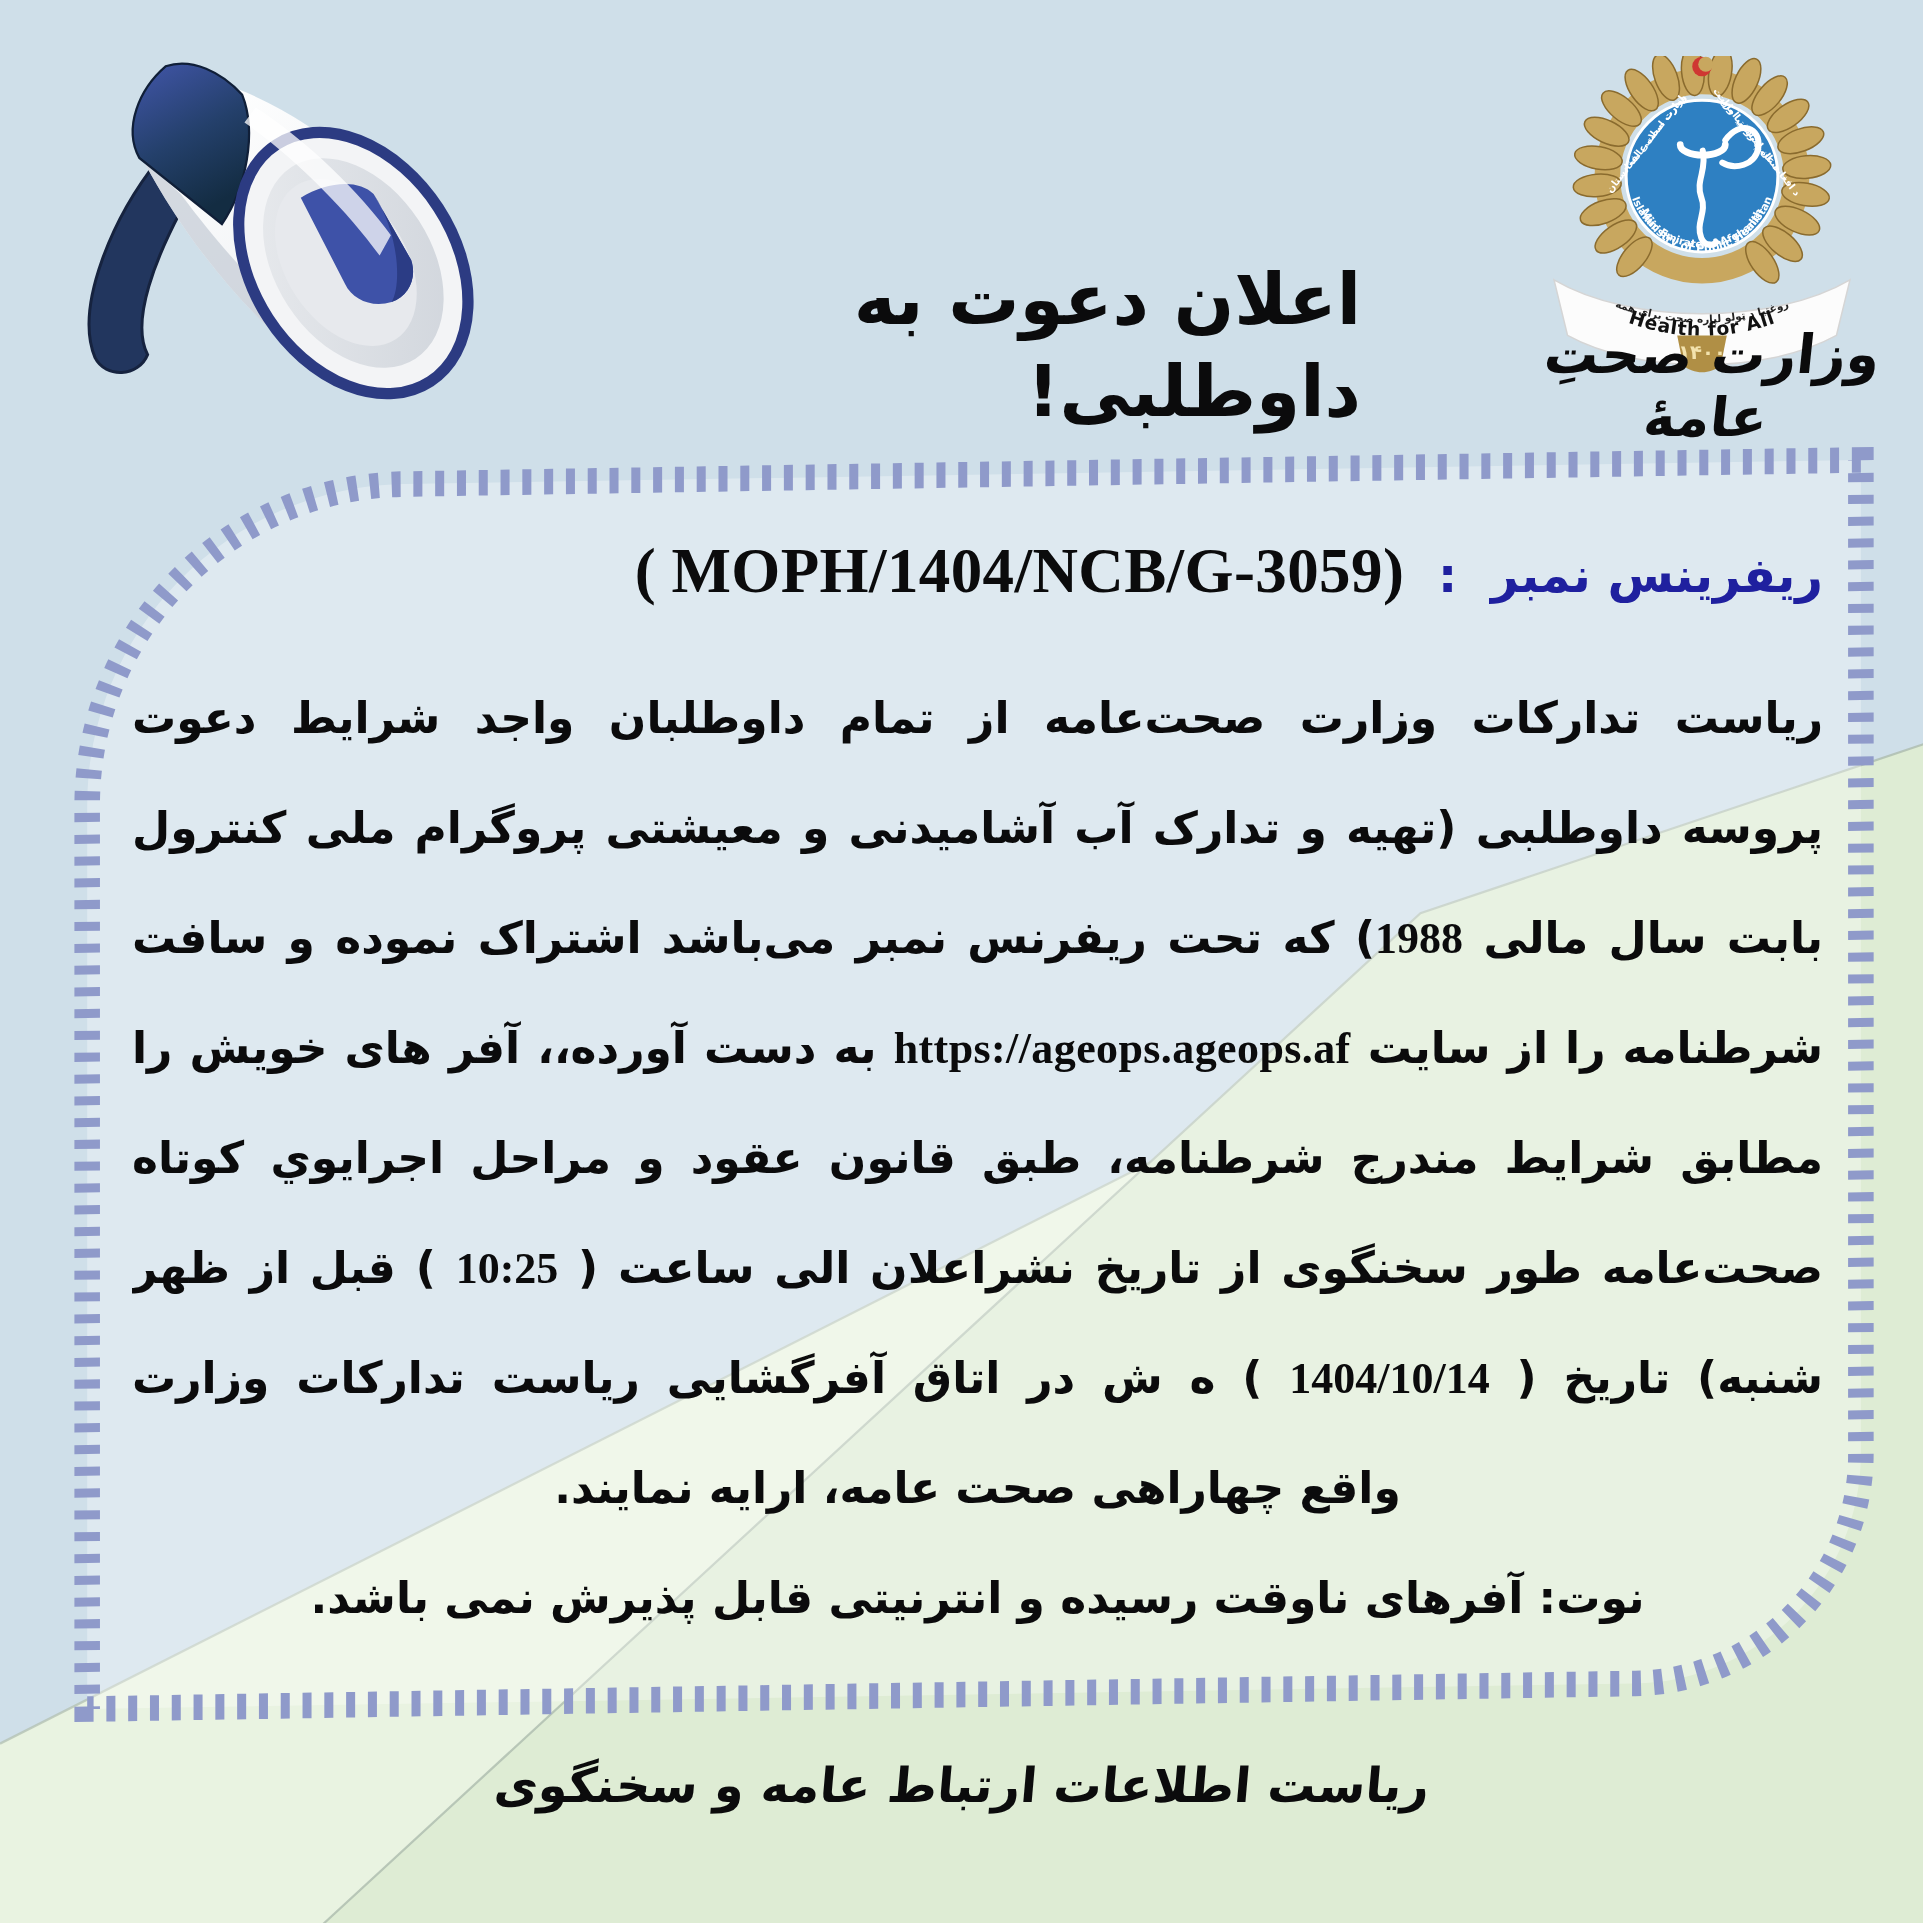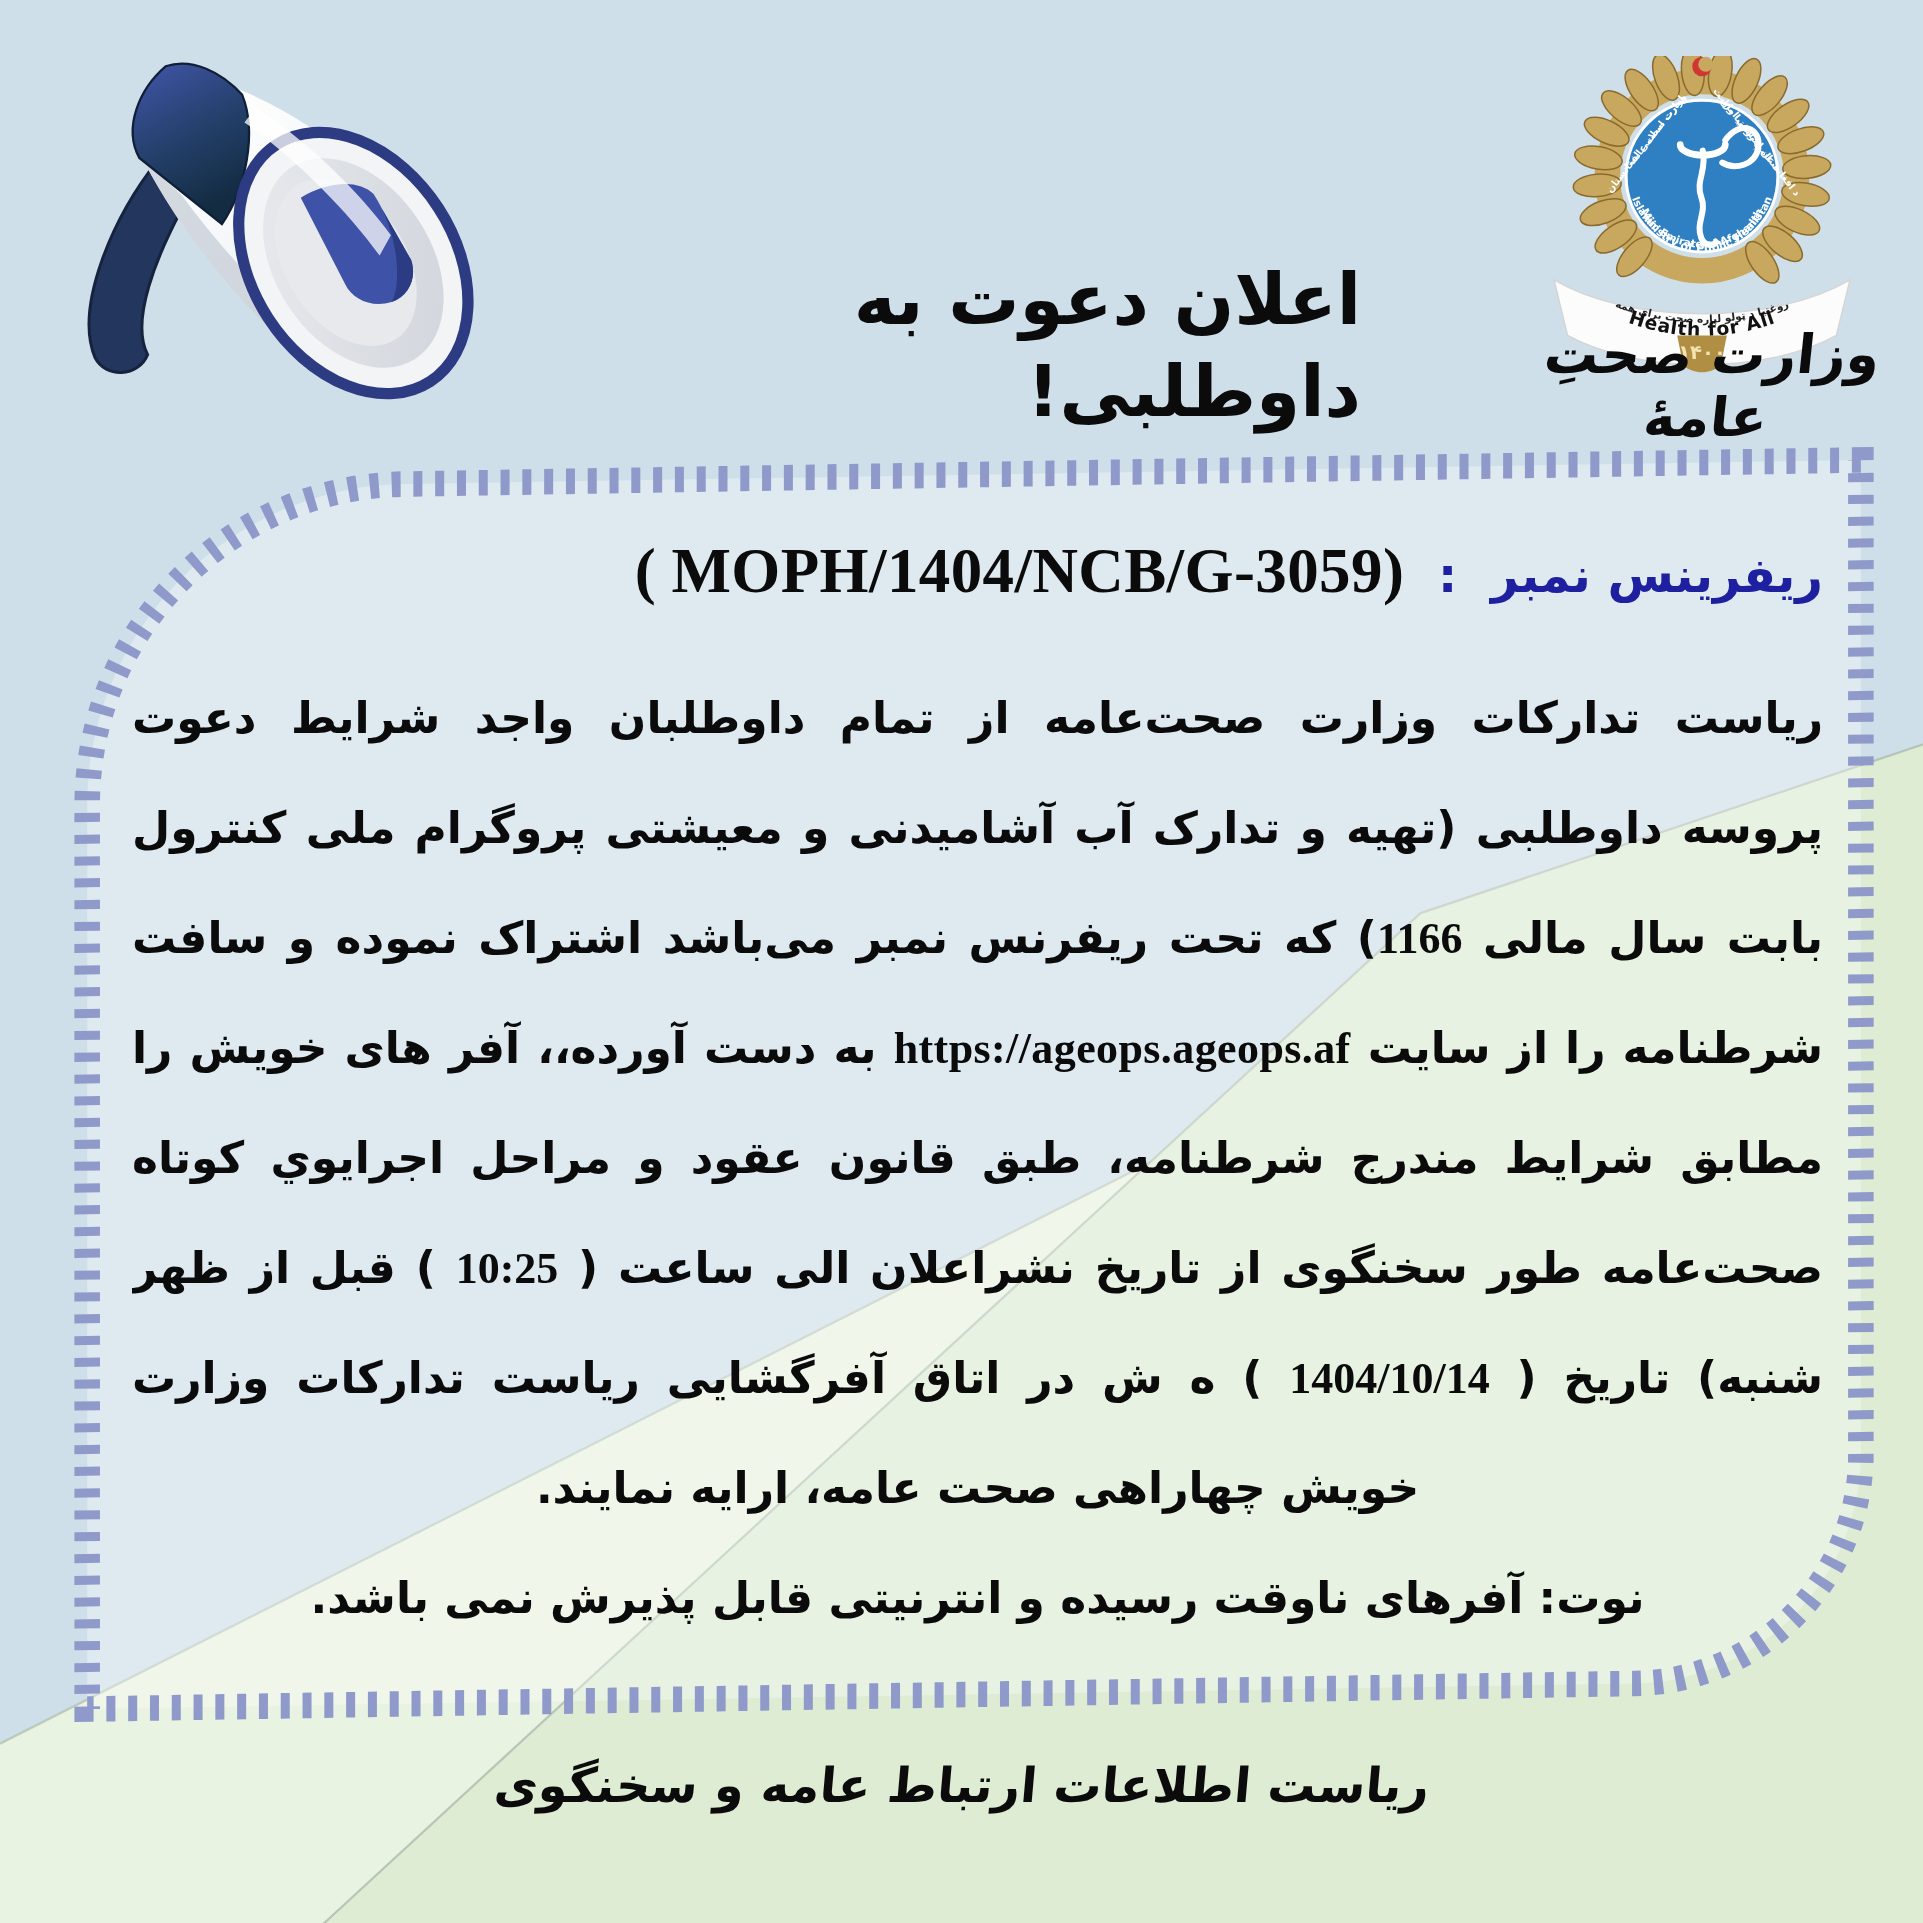--- a/index.html
+++ b/index.html
@@ -211,26 +211,26 @@
 
   <div class="main-title">اعلان دعوت به داوطلبی!</div>
 
   <div class="content">
     <div class="ref-row" dir="rtl">
       <span class="ref-label">ریفرینس نمبر</span><span class="ref-sep">:</span><span class="ref-value latin" dir="ltr">( MOPH/1404/NCB/G-3059)</span>
     </div>
     <div class="body-lines">
         <div class="line justify" dir="rtl"><span>ریاست تدارکات وزارت صحت‌عامه از تمام داوطلبان واجد شرایط دعوت می‌نماید تا در</span></div>
         <div class="line justify" dir="rtl"><span>پروسه داوطلبی (تهیه و تدارک آب آشامیدنی و معیشتی پروگرام ملی کنترول سرطان</span></div>
-        <div class="line justify" dir="rtl"><span>بابت سال مالی </span><span class="latin" dir="ltr">1166</span><span>) که تحت ریفرنس نمبر   می‌باشد اشتراک نموده و سافت</span></div>
+        <div class="line justify" dir="rtl"><span>بابت سال مالی </span><span class="latin" dir="ltr">1988</span><span>) که تحت ریفرنس نمبر   می‌باشد اشتراک نموده و سافت</span></div>
         <div class="line justify" dir="rtl"><span>شرطنامه را از سایت  </span><span class="latin" dir="ltr">https://ageops.ageops.af</span><span>  به دست آورده،، آفر های خویش را</span></div>
         <div class="line justify" dir="rtl"><span>مطابق شرایط مندرج شرطنامه، طبق قانون عقود و مراحل اجرایوي کوتاه مدت وزارت</span></div>
         <div class="line justify" dir="rtl"><span>صحت‌عامه طور سخنگوی از تاریخ نشراعلان الی ساعت ( </span><span class="latin" dir="ltr">10:25</span><span> ) قبل از ظهر روز (یک</span></div>
         <div class="line justify" dir="rtl"><span>شنبه) تاریخ ( </span><span class="latin" dir="ltr">1404/10/14</span><span> ) ه ش در اتاق آفرگشایی ریاست تدارکات وزارت صحت‌عامه</span></div>
-        <div class="line center" dir="rtl"><span>خویش چهاراهی صحت عامه، ارایه نمایند.</span></div>
+        <div class="line center" dir="rtl"><span>واقع چهاراهی صحت عامه، ارایه نمایند.</span></div>
         <div class="line center" dir="rtl"><span>نوت: آفرهای ناوقت رسیده و انترنیتی قابل پذیرش نمی باشد.</span></div>
       </div>
   </div>
 
   <div class="footer-callig">ریاست اطلاعات ارتباط عامه و سخنگوی</div>
 
 </div>
 
 
 </body></html>

